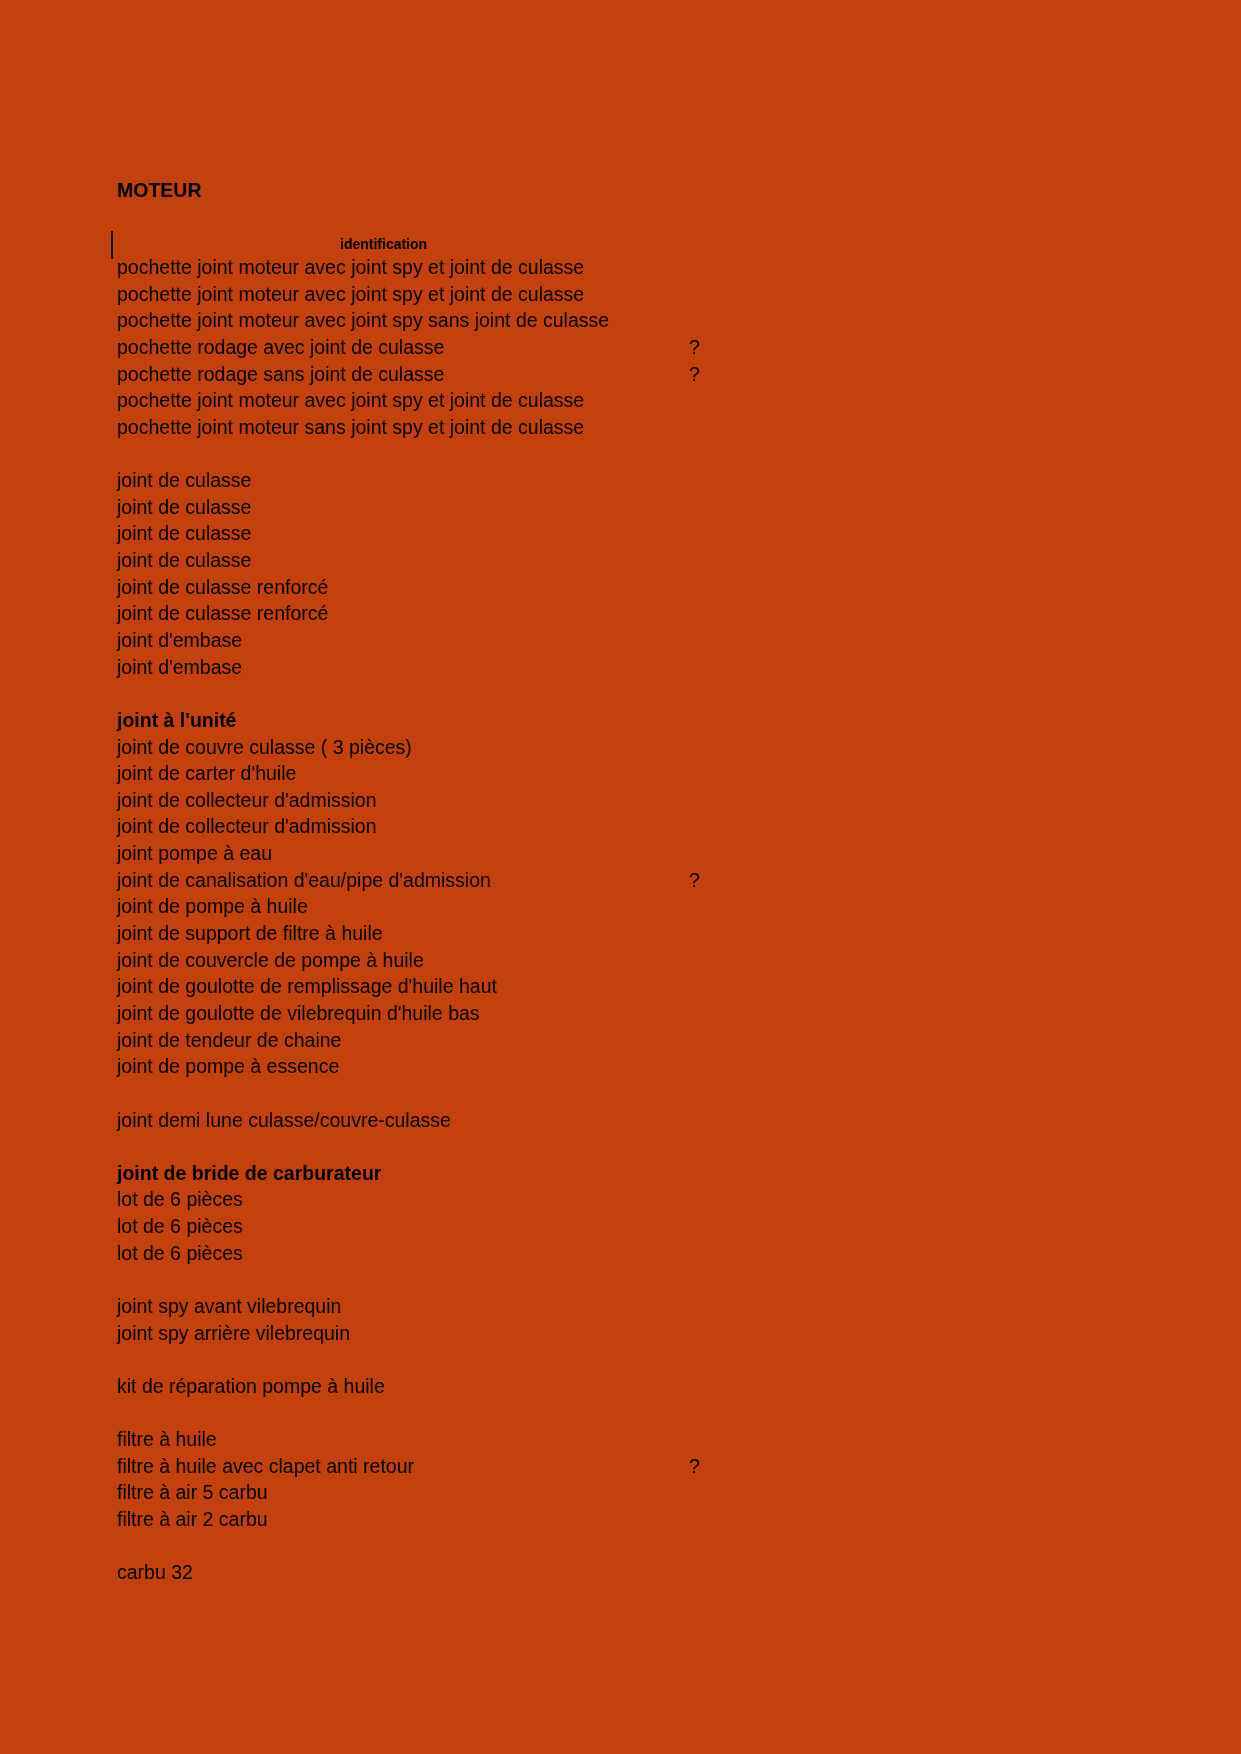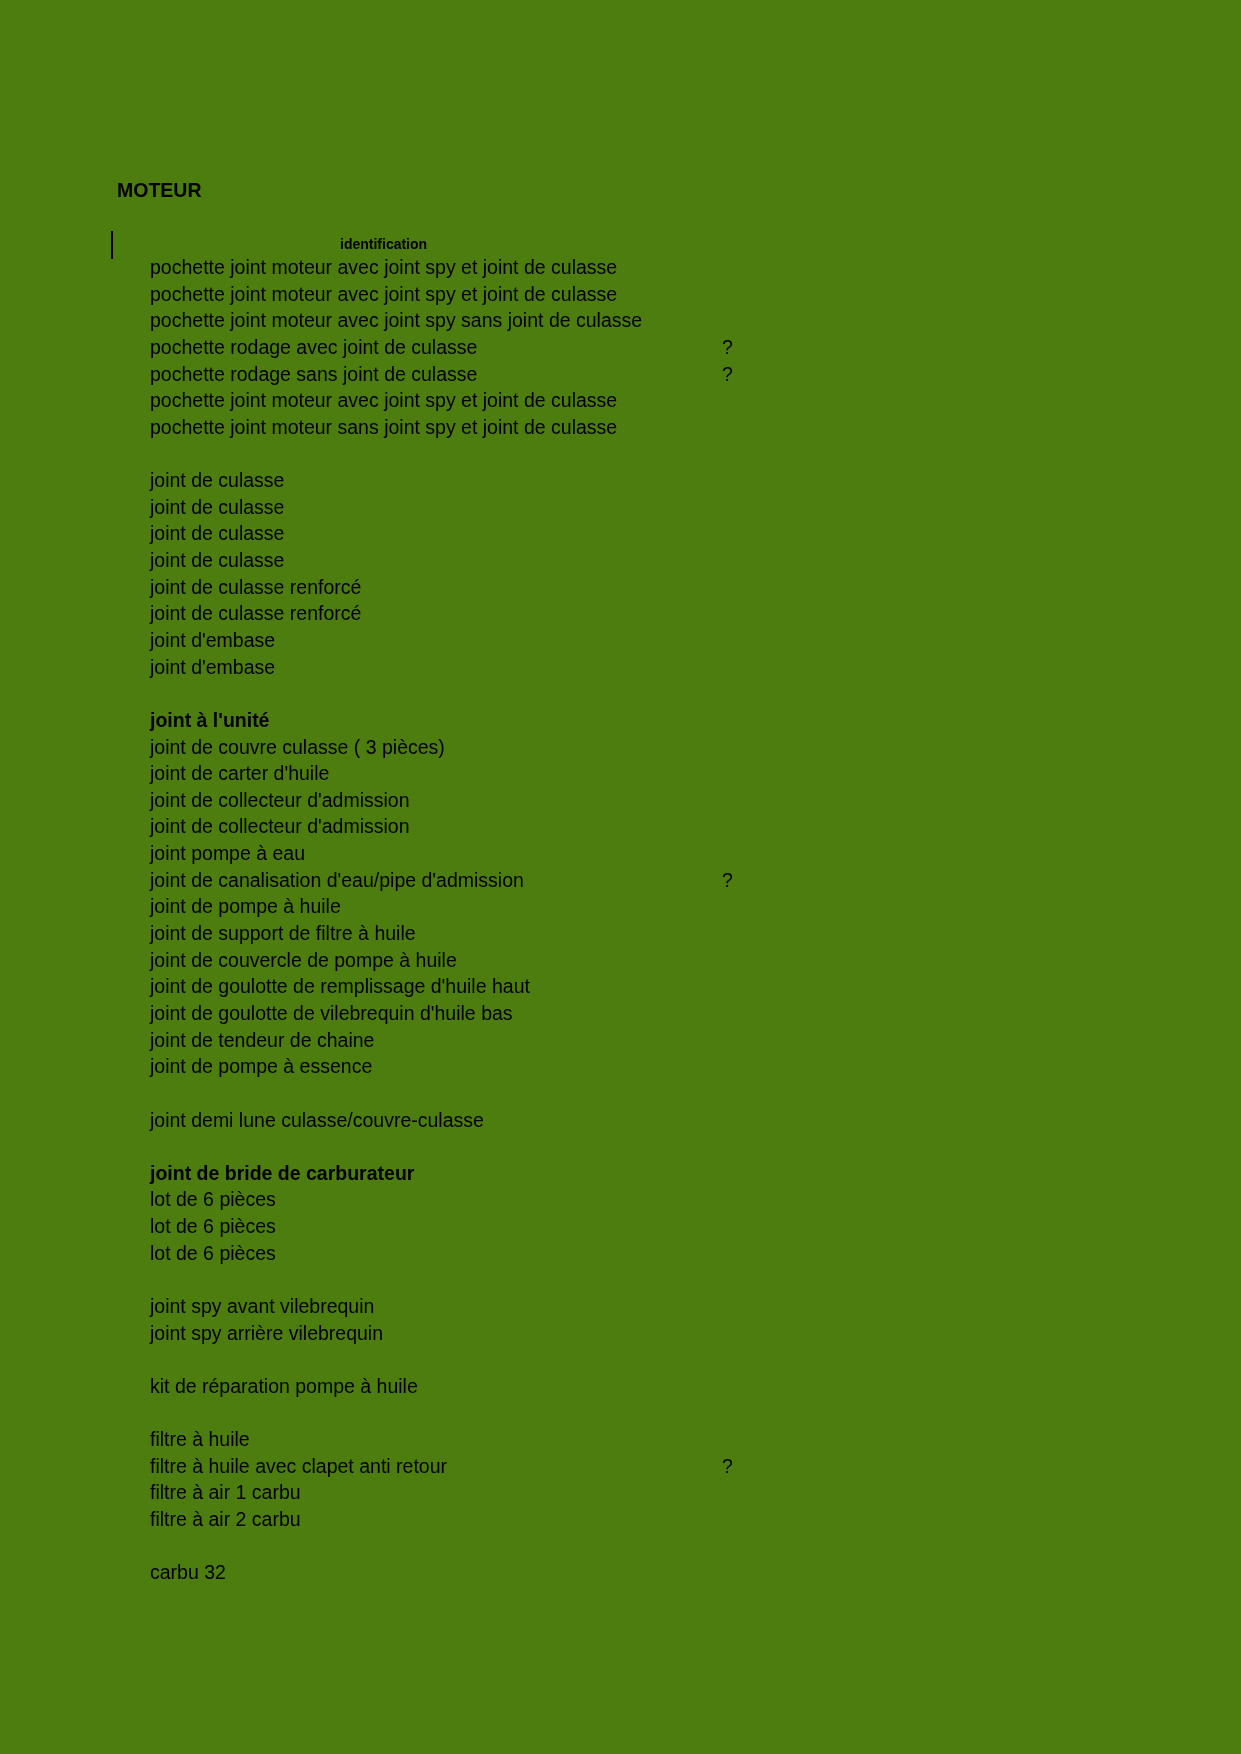--- a/index.html
+++ b/index.html
@@ -14,21 +14,21 @@
       overflow: hidden;
       font-family: "Liberation Sans", sans-serif;
       color: #000000;
     }
     .page {
       position: absolute;
       left: 0;
       top: 0;
       width: 1241px;
       height: 1754px;
-      background: #4d7c0f;
+      background: #c2410c;
     }
     .title {
       position: absolute;
       left: 117px;
       top: 178px;
       font-size: 19.5px;
       font-weight: bold;
       line-height: 24px;
       white-space: nowrap;
     }
@@ -47,21 +47,20 @@
       font-size: 14px;
       font-weight: bold;
       line-height: 20px;
       white-space: nowrap;
     }
     .rows {
       position: absolute;
       left: 117px;
       top: 254px;
       width: 620px;
-      margin-left: 33px;
     }
     .row {
       position: relative;
       height: 26.65px;
       line-height: 26.65px;
       font-size: 19.5px;
       white-space: nowrap;
     }
     .row .label {
       position: absolute;
@@ -221,21 +220,21 @@
         <span class="label"></span>
       </div>
       <div class="row">
         <span class="label">filtre à huile</span>
       </div>
       <div class="row">
         <span class="label">filtre à huile avec clapet anti retour</span>
         <span class="flag">?</span>
       </div>
       <div class="row">
-        <span class="label">filtre à air 1 carbu</span>
+        <span class="label">filtre à air 5 carbu</span>
       </div>
       <div class="row">
         <span class="label">filtre à air 2 carbu</span>
       </div>
       <div class="row">
         <span class="label"></span>
       </div>
       <div class="row">
         <span class="label">carbu 32</span>
       </div>

